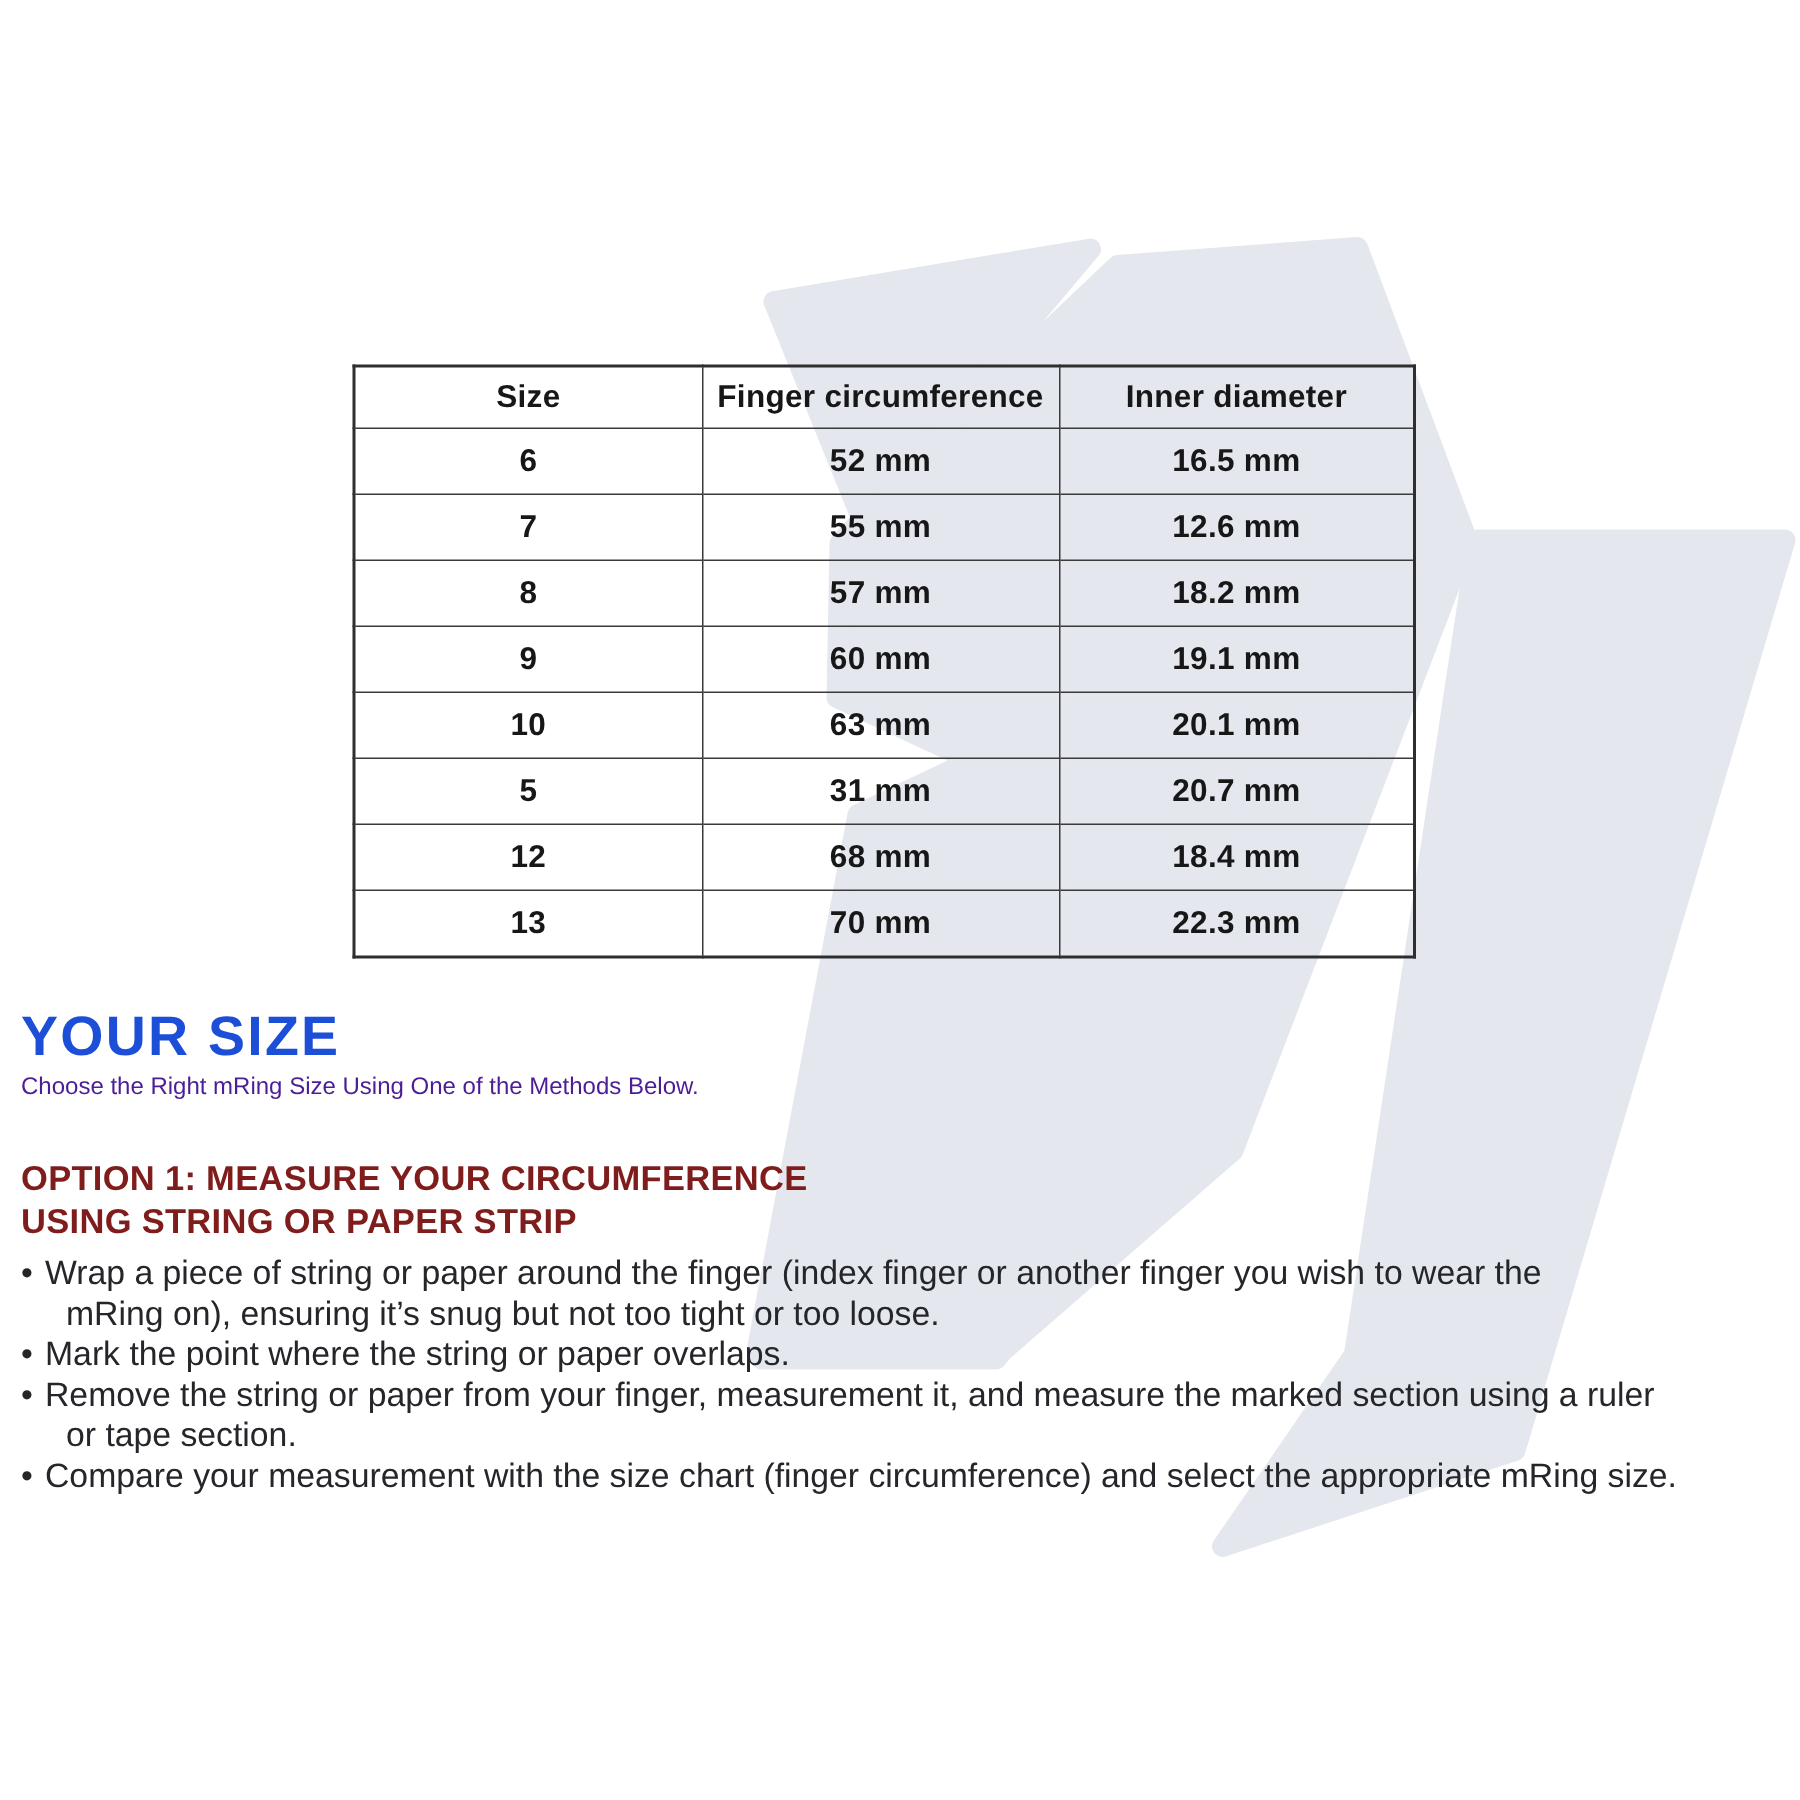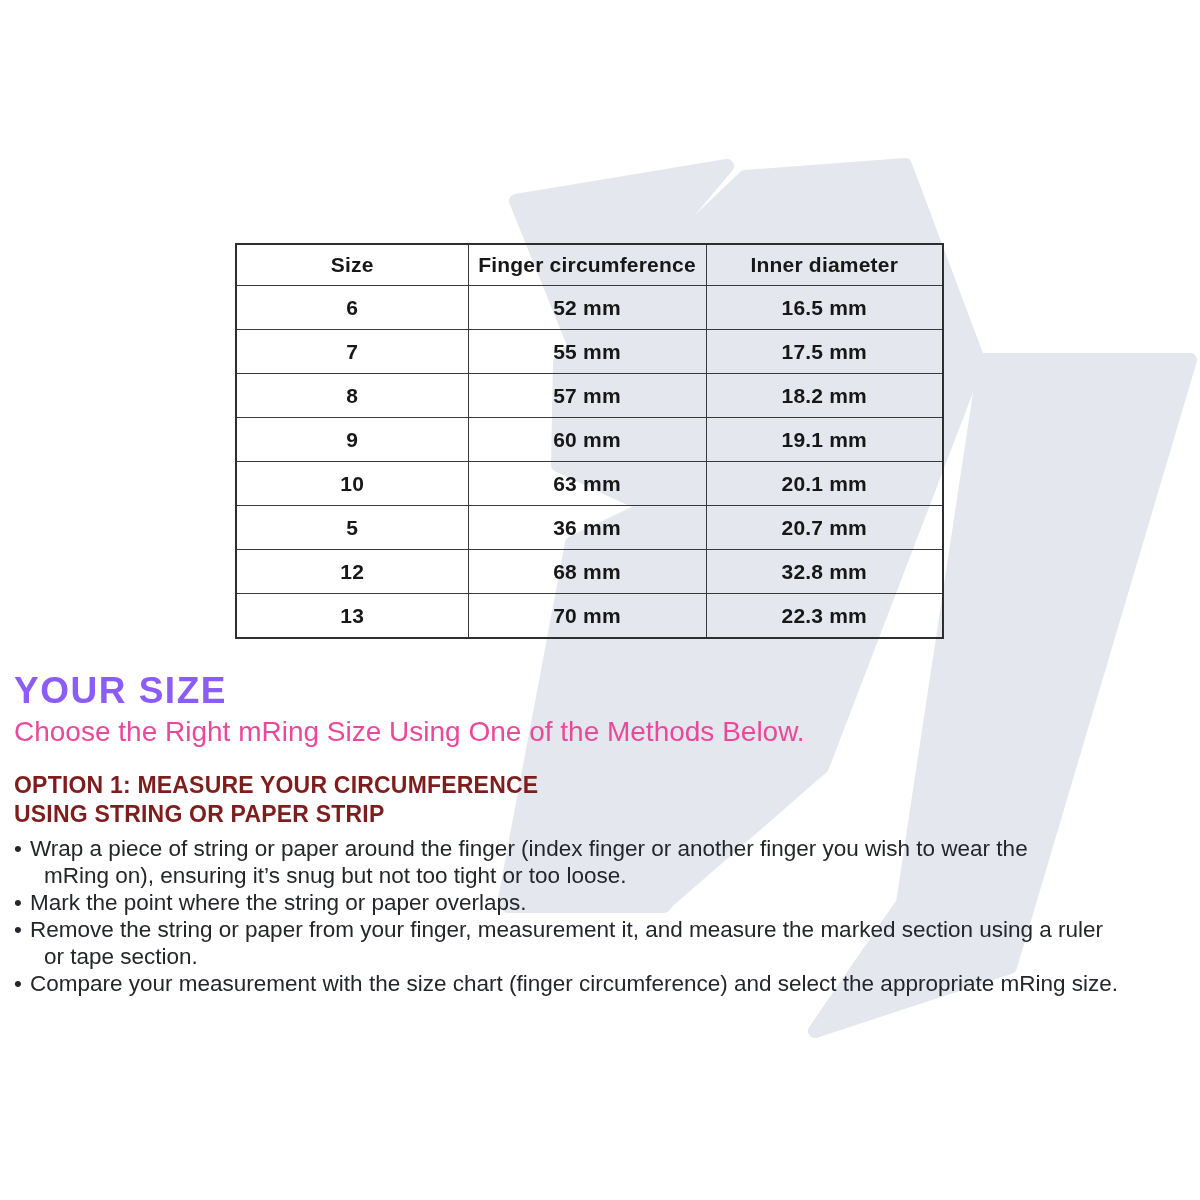--- a/index.html
+++ b/index.html
@@ -41,25 +41,25 @@
   table.size-chart td{
     height:43px;
     font-size:21px;font-weight:600;letter-spacing:.2px;
   }
 
   
   .content{position:absolute;left:14px;top:0;z-index:2;width:1180px;}
   .page-title{
     position:absolute;left:0;top:655px;margin:0;
     font-size:37px;font-weight:600;letter-spacing:1.5px;
-    color:#8b5cf6;white-space:nowrap;
+    color:#1d4ed8;white-space:nowrap;
   }
   .page-subtitle{
     position:absolute;left:0;top:701px;margin:0;
-    font-size:28px;font-weight:500;color:#ec4899;white-space:nowrap;
+    font-size:16px;font-weight:500;color:#4c1d95;white-space:nowrap;
   }
   .option-heading{
     position:absolute;left:0;top:756px;margin:0;
     font-size:23px;font-weight:700;line-height:29px;
     color:#7f1d1d;letter-spacing:.2px;
   }
   .option-heading span{display:block;}
   ul.instructions{
     position:absolute;left:0;top:820px;margin:0;padding:0;
     list-style:none;width:1180px;
@@ -102,46 +102,46 @@
       </thead>
       <tbody>
         <tr>
           <td>6</td>
           <td>52 mm</td>
           <td>16.5 mm</td>
         </tr>
         <tr>
           <td>7</td>
           <td>55 mm</td>
-          <td>17.5 mm</td>
+          <td>12.6 mm</td>
         </tr>
         <tr>
           <td>8</td>
           <td>57 mm</td>
           <td>18.2 mm</td>
         </tr>
         <tr>
           <td>9</td>
           <td>60 mm</td>
           <td>19.1 mm</td>
         </tr>
         <tr>
           <td>10</td>
           <td>63 mm</td>
           <td>20.1 mm</td>
         </tr>
         <tr>
           <td>5</td>
-          <td>36 mm</td>
+          <td>31 mm</td>
           <td>20.7 mm</td>
         </tr>
         <tr>
           <td>12</td>
           <td>68 mm</td>
-          <td>32.8 mm</td>
+          <td>18.4 mm</td>
         </tr>
         <tr>
           <td>13</td>
           <td>70 mm</td>
           <td>22.3 mm</td>
         </tr>
       </tbody>
     </table>
   </div>
 

